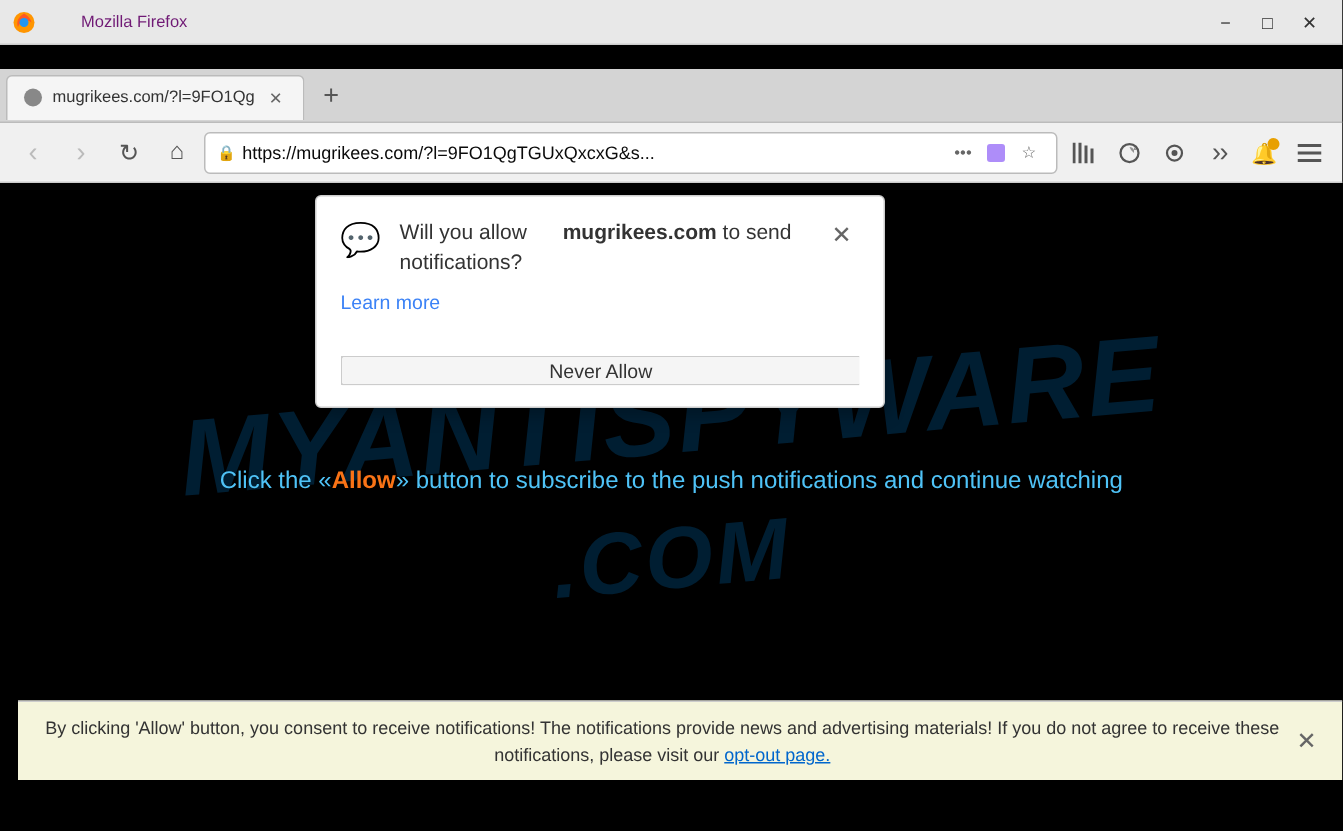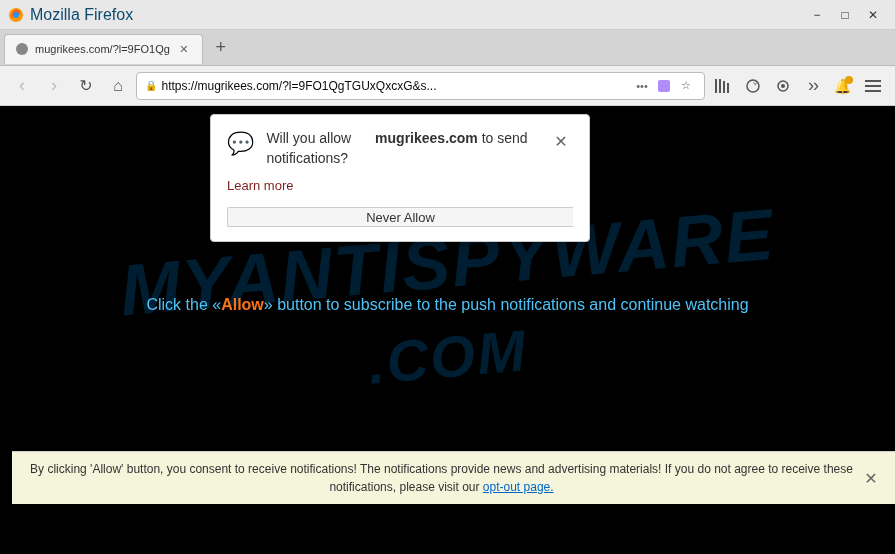--- a/index.html
+++ b/index.html
@@ -6,31 +6,31 @@
     body { width: 895px; height: 554px; overflow: hidden; font-family: Arial, sans-serif; background: #000; }
 
     
     .title-bar {
       display: flex; align-items: center; justify-content: space-between;
       background: #e8e8e8; height: 30px; padding: 0 8px;
       border-bottom: 1px solid #ccc;
     }
     .title-bar-left { display: flex; align-items: center; gap: 6px; }
     .firefox-icon { width: 16px; height: 16px; }
-    .title-text { font-size: 16px; color: #0c4a6e; }
+    .title-text { font-size: 11px; color: #701a75; margin-left: 24px; }
     .title-controls { display: flex; gap: 0; }
     .title-btn {
       width: 28px; height: 28px; border: none; background: transparent;
       cursor: pointer; font-size: 12px; color: #333; display: flex; align-items: center; justify-content: center;
     }
 
     
     .tab-bar {
       display: flex; align-items: center; background: #d4d4d4; height: 36px;
-      padding: 0 4px; border-bottom: 1px solid #bbb;
+      padding: 0 4px; border-bottom: 1px solid #bbb; margin-top: 16px;
     }
     .tab {
       display: flex; align-items: center; background: #f5f5f5;
       height: 30px; padding: 0 10px; border-radius: 4px 4px 0 0;
       border: 1px solid #bbb; border-bottom: none; font-size: 12px; color: #333;
       max-width: 200px; gap: 6px; position: relative; top: 1px;
     }
     .tab-favicon { width: 14px; height: 14px; }
     .tab-title { flex: 1; overflow: hidden; text-overflow: ellipsis; white-space: nowrap; font-size: 11px; }
     .tab-close {
@@ -122,21 +122,21 @@
     }
     .popup-header { display: flex; align-items: flex-start; gap: 12px; margin-bottom: 10px; }
     .popup-icon { font-size: 22px; color: #555; margin-top: 2px; }
     .popup-text { flex: 1; font-size: 14px; color: #333; line-height: 1.4; }
     .popup-text strong { font-weight: bold; margin-left: 20px; }
     .popup-close-btn {
       width: 24px; height: 24px; border: none; background: transparent;
       cursor: pointer; font-size: 16px; color: #666; border-radius: 3px;
       display: flex; align-items: center; justify-content: center;
     }
-    .popup-learn-more { color: #7f1d1d; font-size: 13px; text-decoration: none; cursor: pointer; margin-bottom: 14px; display: block; }
+    .popup-learn-more { color: #3b82f6; font-size: 13px; text-decoration: none; cursor: pointer; margin-bottom: 28px; display: block; }
     .popup-buttons { display: flex; gap: 0; }
     .btn-never-allow {
       flex: 1; height: 20px; border: 1px solid #ccc; background: #f5f5f5;
       cursor: pointer; font-size: 13px; color: #333; border-radius: 2px 0 0 2px;
       border-right: none;
     }
     .btn-allow {
       flex: 1; height: 36px; border: 1px solid #0078d4; background: #0078d4;
       cursor: pointer; font-size: 13px; color: #fff; border-radius: 0 2px 2px 0;
     }

